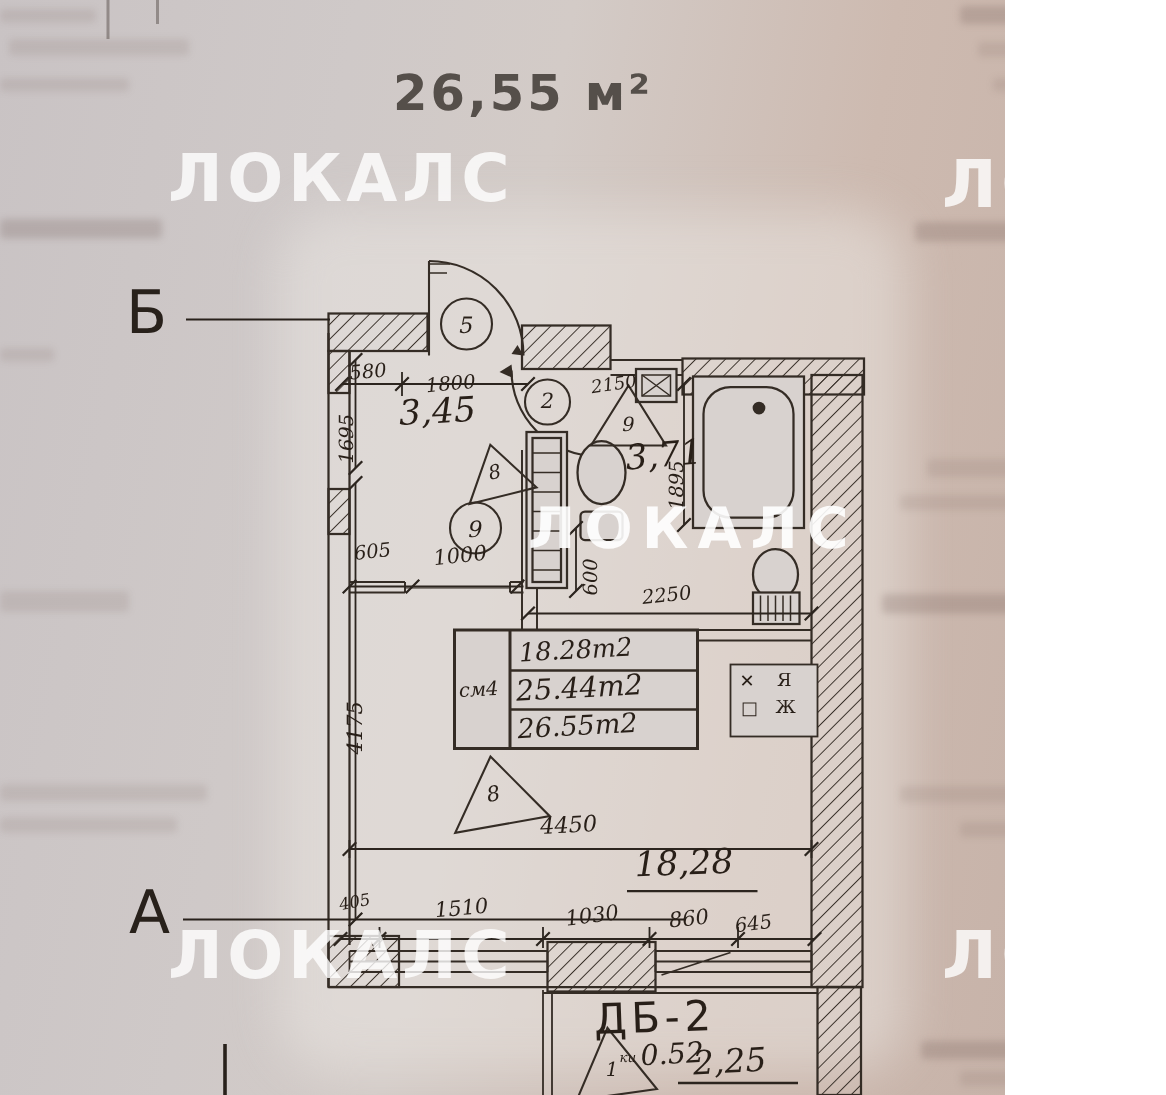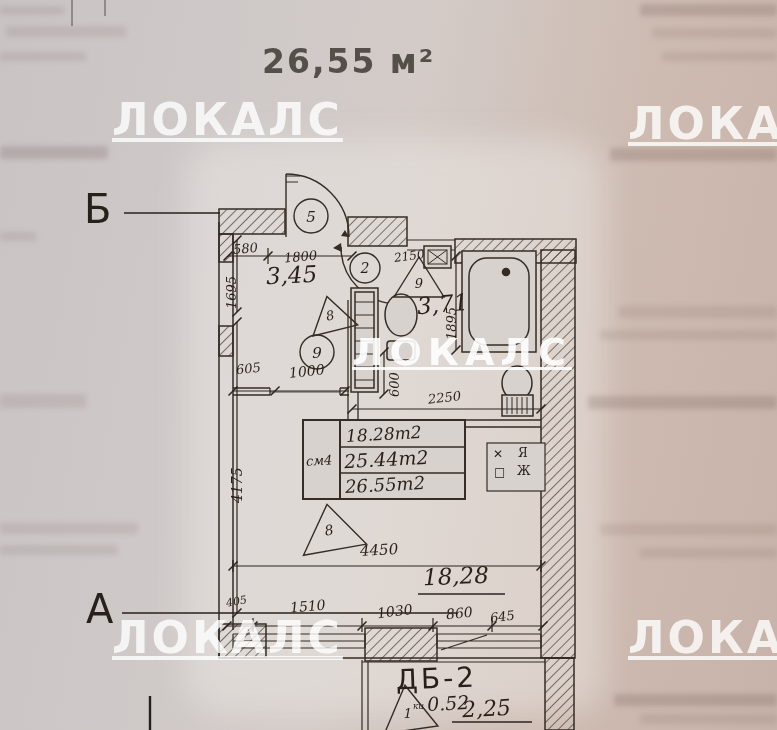--- a/index.html
+++ b/index.html
@@ -1,38 +1,38 @@
 <!DOCTYPE html>
 <html><head>
 <meta charset="utf-8">
 <style>
   html,body{margin:0;padding:0;}
   .page{
-    position:relative;width:777px;height:730px;overflow:hidden;
+    position:relative;width:670px;height:730px;overflow:hidden;
     background:linear-gradient(100deg,#c9c3c4 0%,#cfc9c8 30%,#d3cbc7 48%,#cdbab0 75%,#c7b3a9 100%);
     font-family:"DejaVu Sans",sans-serif;color:#2e2822;
   }
   .paper-light{
     position:absolute;left:185px;top:140px;width:420px;height:575px;
     background:rgba(235,231,228,0.5);border-radius:40px;filter:blur(16px);
   }
   .sm{position:absolute;background:rgba(110,84,77,0.13);border-radius:3px;filter:blur(2.5px);}
   .sm.dark{background:rgba(95,70,64,0.2);}
   svg.plan{position:absolute;left:0;top:0;}
   .txt{position:absolute;white-space:nowrap;}
   .title{font-size:33px;font-weight:700;color:#554f4a;letter-spacing:2px;}
   .axis{font-size:40px;color:#28211b;}
   .d{position:absolute;font-size:13px;font-style:italic;color:#281f18;white-space:nowrap;
      font-family:"DejaVu Serif",serif;}
   .dv{transform:rotate(-90deg);transform-origin:left top;}
   .room{font-size:23px;}
   .mark{text-align:center;width:30px;font-style:italic;font-family:"DejaVu Serif",serif;
         position:absolute;color:#281f18;}
   .wm{position:absolute;color:rgba(255,255,255,0.8);font-weight:700;font-size:44px;
-      letter-spacing:3px;white-space:nowrap;z-index:40;text-decoration:underline;}
+      letter-spacing:3px;white-space:nowrap;z-index:40;}
   .wm.center{font-size:38px;letter-spacing:6px;color:rgba(255,255,255,0.9);}
   .faintline{position:absolute;background:rgba(60,50,45,0.4);}
 </style>
 </head>
 <body>
 
 <div class="page">
 
   <div class="paper-light"></div>
 

